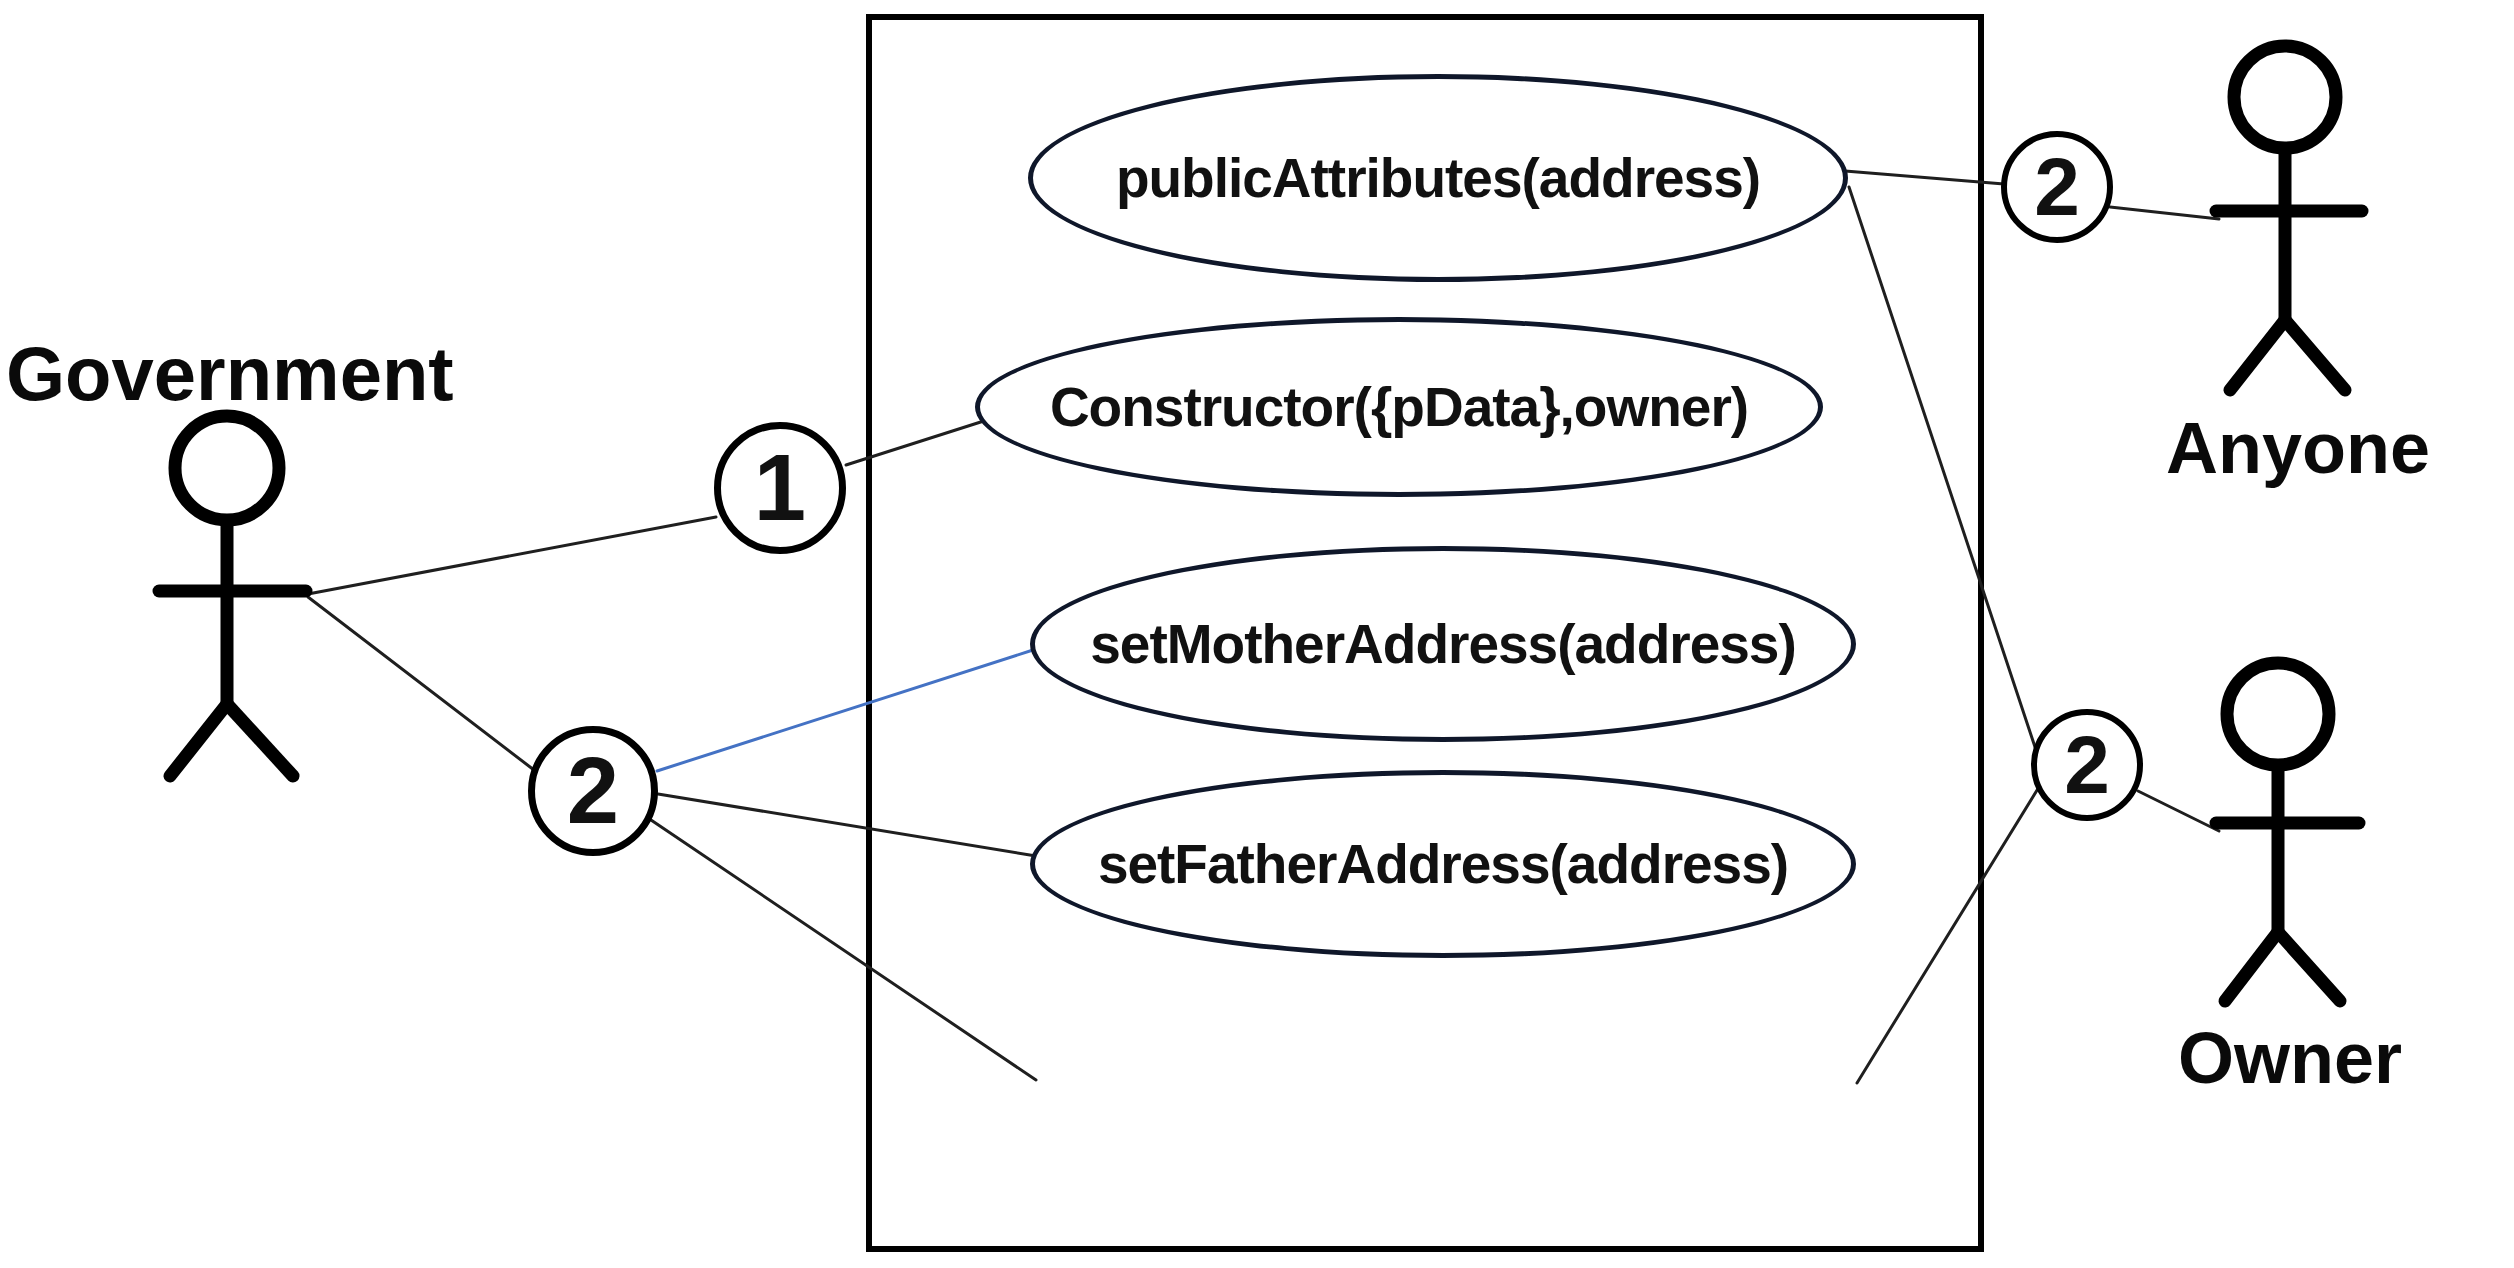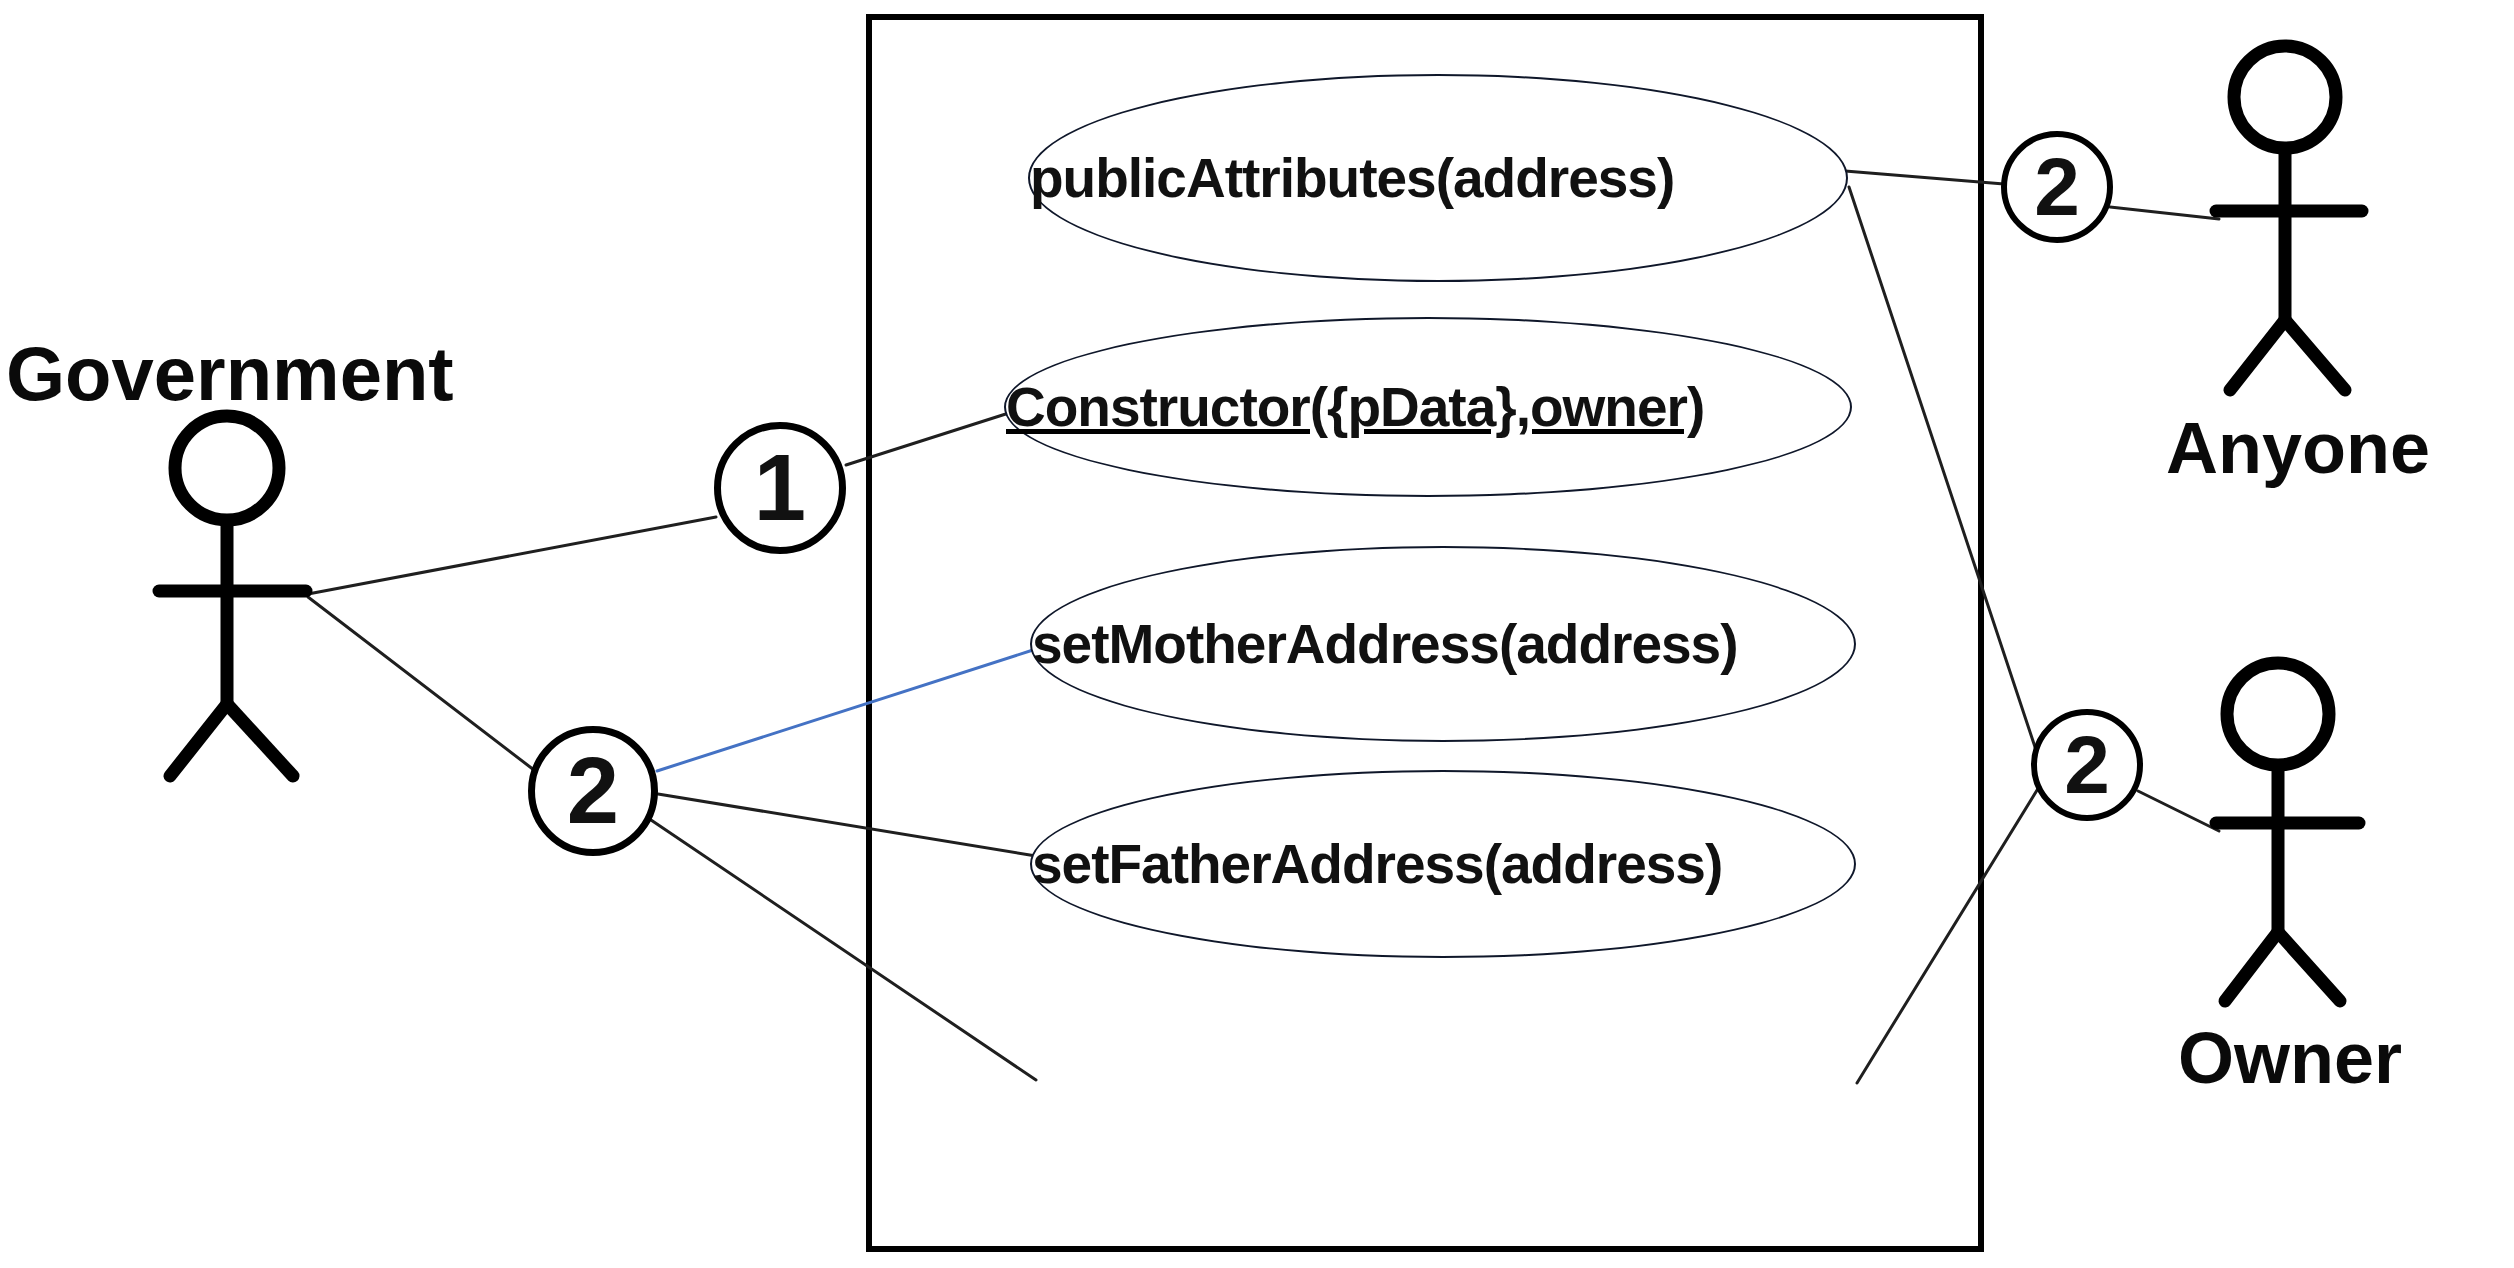--- a/index.html
+++ b/index.html
@@ -29,37 +29,37 @@
     width: 1118px;
     height: 1238px;
     border: 6px solid #000000;
     box-sizing: border-box;
     background: transparent;
     z-index: 1;
   }
   .usecase {
     position: absolute;
     box-sizing: border-box;
-    border: 2px solid #0f172a;
+    border: 5px solid #0f172a;
     border-radius: 50%;
     background: #ffffff;
     display: flex;
     align-items: center;
-    justify-content: flex-start;
+    justify-content: center;
     z-index: 3;
   }
   .usecase span {
     font-size: 55px;
     font-weight: 600;
     color: #111111;
     white-space: nowrap;
     letter-spacing: -1px;
   }
   .uc-public  { left: 1028px; top: 74px;  width: 820px; height: 208px; }
-  .uc-constr  { left: 1004px; top: 317px; width: 848px; height: 180px; text-decoration: underline; }
+  .uc-constr  { left: 975px; top: 317px; width: 848px; height: 180px; }
   .uc-mother  { left: 1030px; top: 546px; width: 826px; height: 196px; }
   .uc-father  { left: 1030px; top: 770px; width: 826px; height: 188px; }
   .uc-private { left: 1030px; top: 988px; width: 830px; height: 200px; }
   .badge {
     position: absolute;
     box-sizing: border-box;
     border: 7px solid #000000;
     border-radius: 50%;
     background: #ffffff;
     display: flex;

